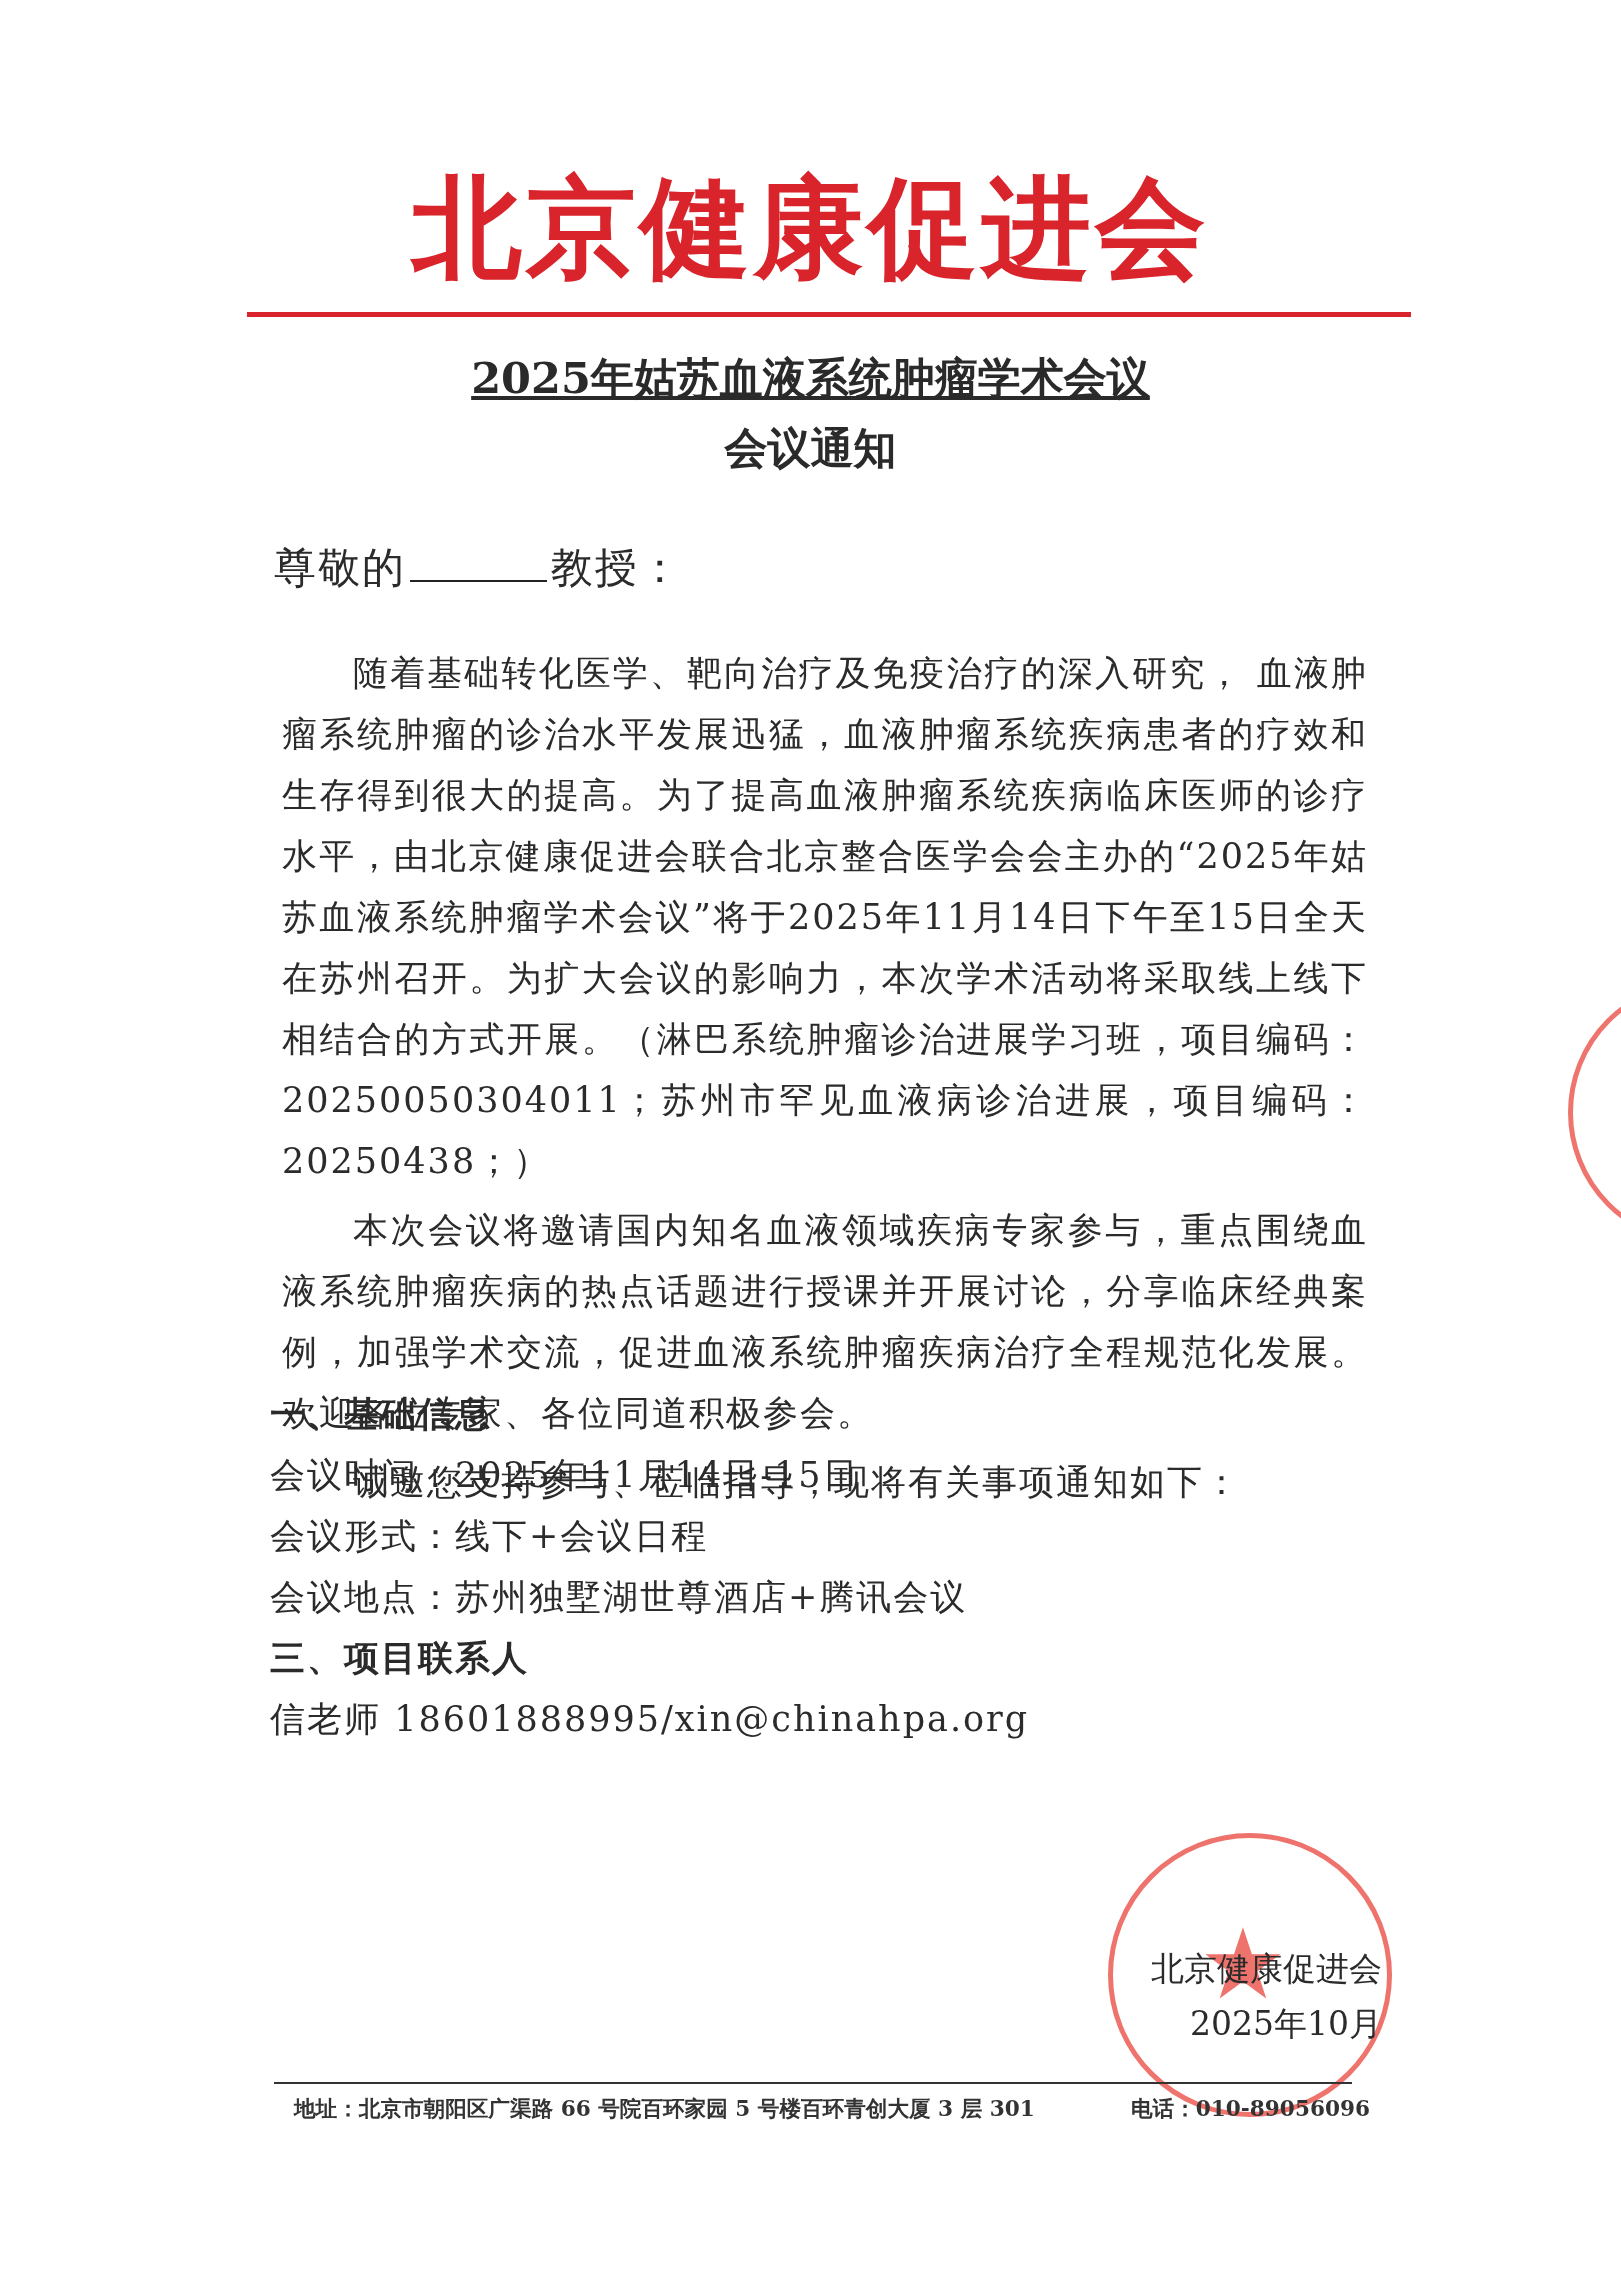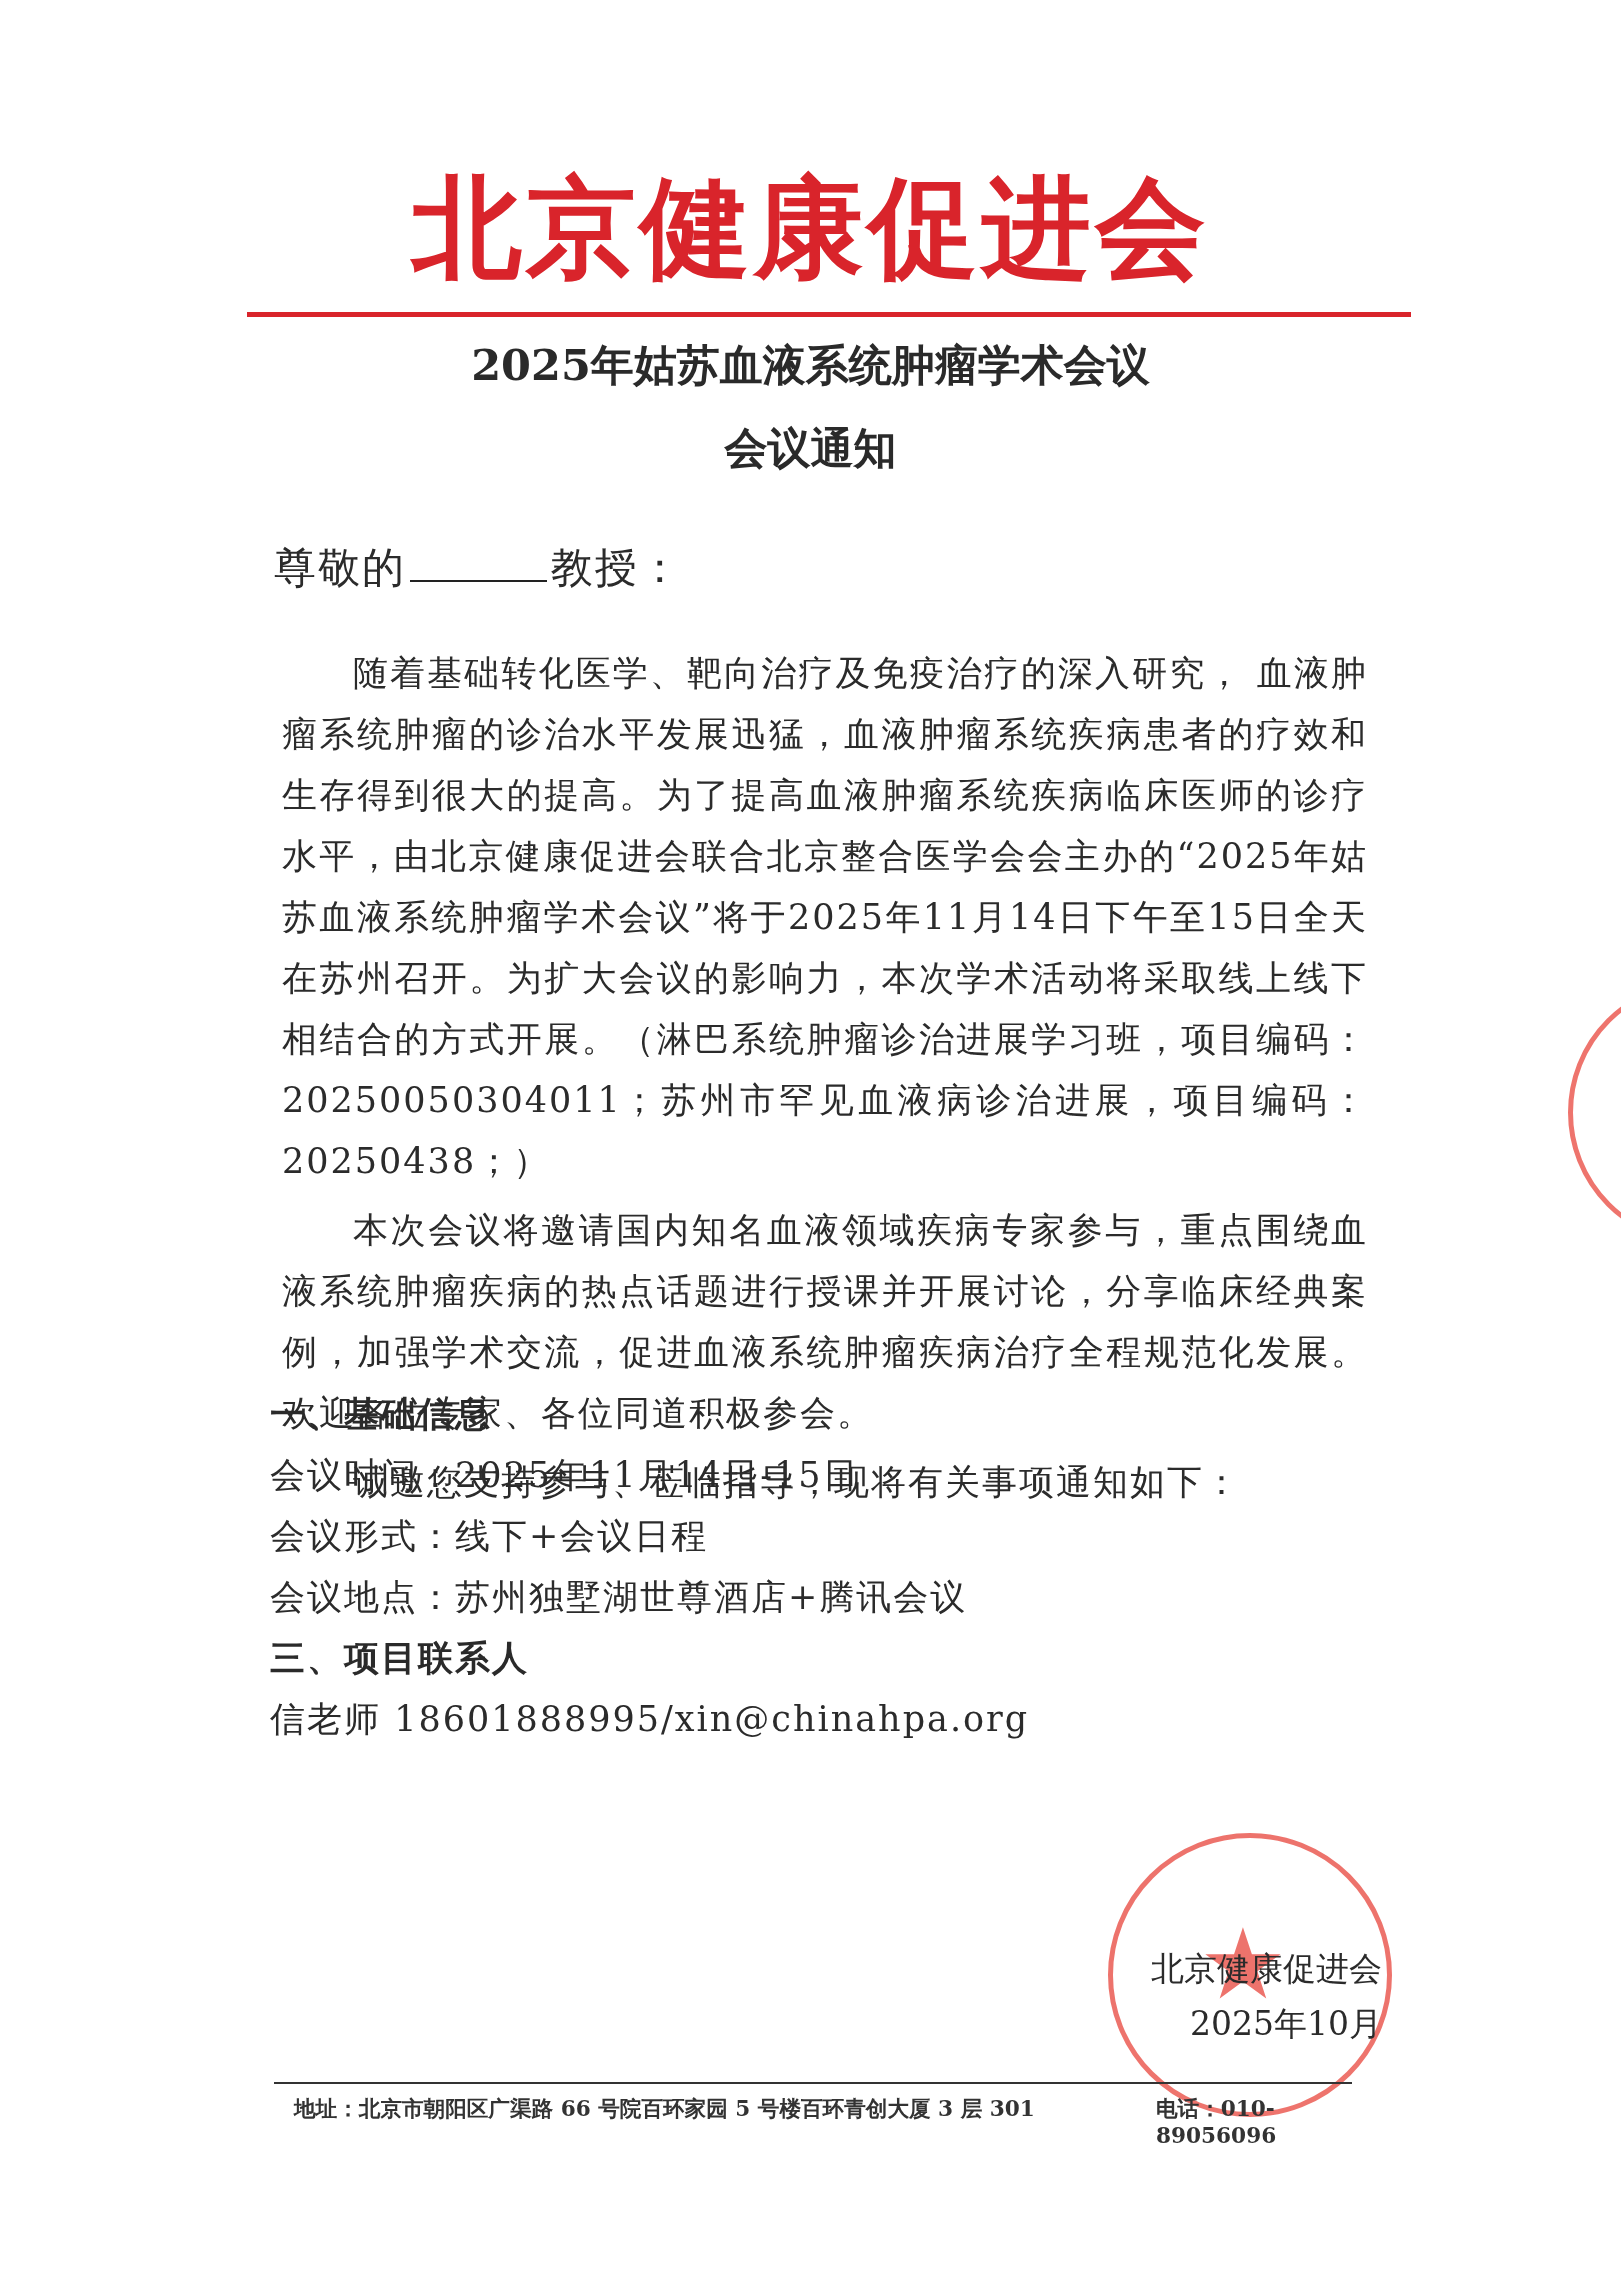--- a/index.html
+++ b/index.html
@@ -4,34 +4,34 @@
 <style>
   html, body { margin:0; padding:0; background:#ffffff; }
   body { width:1621px; height:2294px; position:relative; overflow:hidden;
          font-family:"DejaVu Serif", "Liberation Serif", serif; color:#222; }
   .abs { position:absolute; }
   #masthead { left:0; width:1621px; top:165px; text-align:center;
               font-family:"DejaVu Sans", "Liberation Sans", sans-serif;
               font-weight:bold; font-size:110px; letter-spacing:3.9px; color:#d9242b; line-height:127px; }
   #redline { left:247px; top:312px; width:1164px; height:4.9px; background:#d9242b; }
   .title { left:0; width:1621px; text-align:center; font-weight:bold; font-size:43px; color:#2a2a2a; }
-  #title1 { top:337px; }
+  #title1 { top:350px;text-decoration:underline; }
   #title2 { top:420px; }
   .body-text { font-size:35px; line-height:61px; letter-spacing:2px; color:#2b2b2b; }
   #salutation { left:274px; top:537px; font-size:42px; }
   #salutation .blank { display:inline-block; width:137px; border-bottom:2px solid #222; height:29px; vertical-align:baseline; margin:0 3.9px; }
   #para-block { left:274px; top:635px; width:1102px; }
   #para-block p { margin:8px; text-indent:71px; text-align:justify; }
   .section-head { font-weight:bold; font-family:"DejaVu Sans", "Liberation Sans", sans-serif; font-size:35px; color:#2a2a2a; }
   #details { left:270px; top:1384px; width:1078px; }
   #details .row { height:61px; line-height:61px; }
   #signature { left:1098px; top:1941px; text-align:right; width:284px; font-size:33px; line-height:55px; color:#2b2b2b; }
   #footer-rule { left:274px; top:2082px; width:1078px; height:2px; background:#333; }
   #footer { left:294px; top:2094px; width:1078px; font-size:21.6px; font-weight:bold; color:#333; }
-  #footer .phone { position:absolute; left:862px; top:0; }
+  #footer .phone { position:absolute; left:837px; top:0; }
   .stamp { position:absolute; border:5.9px solid #e8453c; border-radius:50%; opacity:0.75; }
   #stamp-main { left:1108px; top:1833px; width:274px; height:274px; }
   #stamp-side { left:1568px; top:980px; width:255px; height:255px; }
   .stamp-star { position:absolute; color:#e8453c; font-size:98px; }
 </style>
 </head>
 <body>
 
 <div id="masthead" class="abs">北京健康促进会</div>
 <div id="redline" class="abs"></div>

